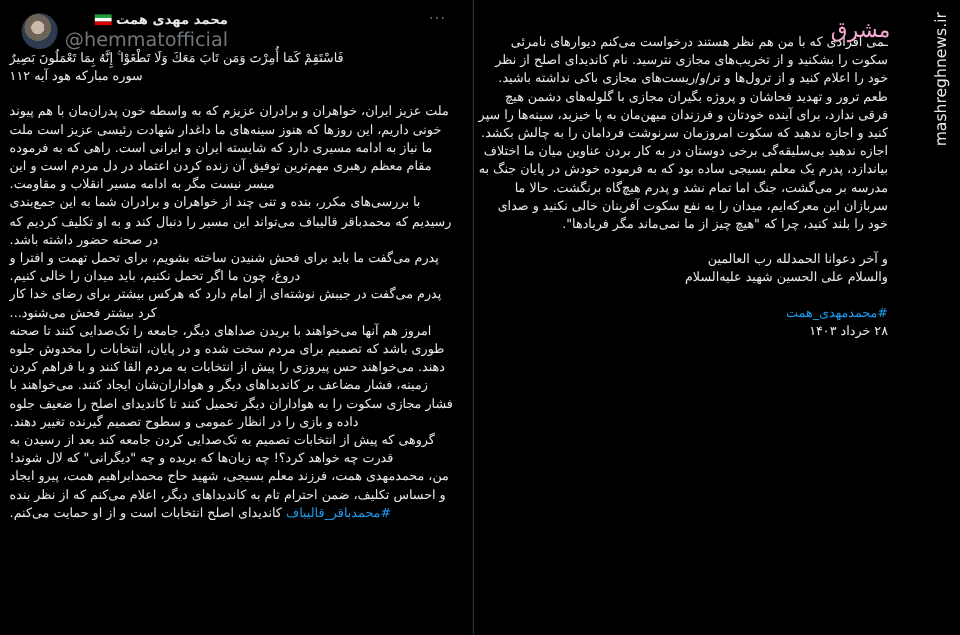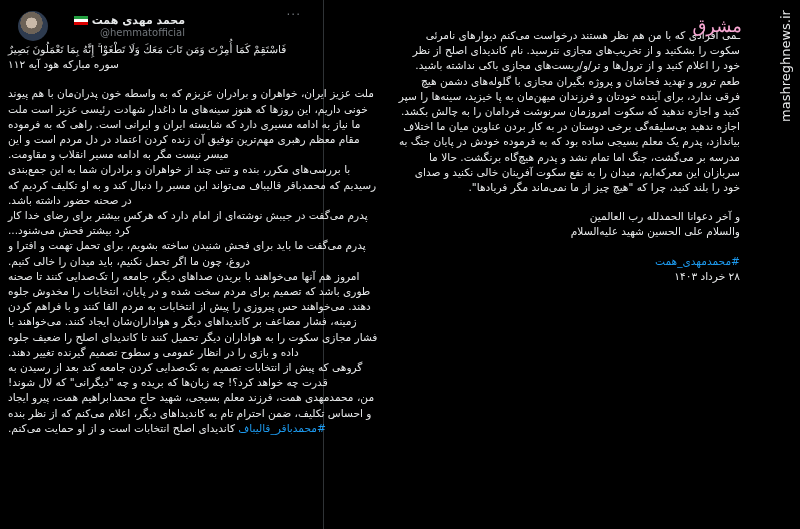--- a/index.html
+++ b/index.html
@@ -1,39 +1,39 @@
 <!DOCTYPE html>
 <html><head>
 <meta charset="utf-8">
 <style>
   html, body { margin:0; padding:0; }
   body {
     width:800px; height:529px; background:#000; overflow:hidden; position:relative;
     font-family:"DejaVu Sans", sans-serif; color:#e7e9ea;
   }
   .panel-left {
-    position:absolute; left:0; top:0; width:324px; height:529px;
+    position:absolute; left:0; top:0; width:395px; height:529px;
     border-right:1px solid #2f3336; box-sizing:border-box;
   }
   .panel-right {
     position:absolute; left:388px; top:12px; width:419px; height:322px;
     border-right:1px solid #2f3336; box-sizing:border-box;
   }
   .header { position:absolute; left:18px; top:8px; height:36px; display:flex; align-items:center; }
   .avatar {
     width:30px; height:30px; border-radius:50%;
     background: radial-gradient(circle at 45% 40%, #c9b9a8 0 22%, #6d6358 23% 45%, #2e3b4f 46% 100%);
     margin-right:6px;
   }
   .names { display:flex; flex-direction:column; direction:rtl; align-items:flex-start; }
   .name-row { display:flex; align-items:center; gap:4px; direction:ltr; }
   .display-name { font-weight:bold; font-size:11px; color:#e7e9ea; direction:rtl; }
   .flag { width:14px; height:9px; display:inline-flex; flex-direction:column; }
   .flag span { flex:1; }
-  .handle { font-size:10px; color:#71767b; direction:ltr;margin-left:46px; }
+  .handle { font-size:16px; color:#71767b; direction:ltr; }
   .more {
     position:absolute; right:22px; top:8px; font-size:12px; color:#71767b; letter-spacing:1px; cursor:pointer;
   }
   .text-left {
     position:absolute; left:8px; top:42px; width:370px;
     direction:rtl; text-align:left; font-size:10.6px; line-height:15.2px; color:#e7e9ea;
   }
   .text-right {
     position:absolute; left:8px; top:16px; width:344px;
     direction:rtl; text-align:right; font-size:10.6px; line-height:15.2px; color:#e7e9ea;
@@ -74,22 +74,22 @@
     </div>
   </div>
   <div class="more">···</div>
 
   <div class="text-left">
     <p class="para" style="font-family:'DejaVu Serif',serif;">فَاسْتَقِمْ كَمَا أُمِرْتَ وَمَن تَابَ مَعَكَ وَلَا تَطْغَوْا ۚ إِنَّهُ بِمَا تَعْمَلُونَ بَصِيرٌ</p>
     <p class="para">سوره مبارکه هود آیه ۱۱۲</p>
     <div class="gap"></div>
     <p class="para">ملت عزیز ایران، خواهران و برادران عزیزم که به واسطه خون پدران‌مان با هم پیوند خونی داریم، این روزها که هنوز سینه‌های ما داغدار شهادت رئیسی عزیز است ملت ما نیاز به ادامه مسیری دارد که شایسته ایران و ایرانی است. راهی که به فرموده مقام معظم رهبری مهم‌ترین توفیق آن زنده کردن اعتماد در دل مردم است و این میسر نیست مگر به ادامه مسیر انقلاب و مقاومت.</p>
     <p class="para">با بررسی‌های مکرر، بنده و تنی چند از خواهران و برادران شما به این جمع‌بندی رسیدیم که محمدباقر قالیباف می‌تواند این مسیر را دنبال کند و به او تکلیف کردیم که در صحنه حضور داشته باشد.</p>
+    <p class="para">پدرم می‌گفت ما باید برای فحش شنیدن ساخته بشویم، برای تحمل تهمت و افترا و دروغ، چون ما اگر تحمل نکنیم، باید میدان را خالی کنیم.</p>
     <p class="para">پدرم می‌گفت در جیبش نوشته‌ای از امام دارد که هرکس بیشتر برای رضای خدا کار کرد بیشتر فحش می‌شنود...</p>
-    <p class="para">پدرم می‌گفت ما باید برای فحش شنیدن ساخته بشویم، برای تحمل تهمت و افترا و دروغ، چون ما اگر تحمل نکنیم، باید میدان را خالی کنیم.</p>
     <p class="para">امروز هم آنها می‌خواهند با بریدن صداهای دیگر، جامعه را تک‌صدایی کنند تا صحنه طوری باشد که تصمیم برای مردم سخت شده و در پایان، انتخابات را مخدوش جلوه دهند. می‌خواهند حس پیروزی را پیش از انتخابات به مردم القا کنند و با فراهم کردن زمینه، فشار مضاعف بر کاندیداهای دیگر و هواداران‌شان ایجاد کنند. می‌خواهند با فشار مجازی سکوت را به هواداران دیگر تحمیل کنند تا کاندیدای اصلح را ضعیف جلوه داده و بازی را در انظار عمومی و سطوح تصمیم گیرنده تغییر دهند.</p>
     <p class="para">گروهی که پیش از انتخابات تصمیم به تک‌صدایی کردن جامعه کند بعد از رسیدن به قدرت چه خواهد کرد؟! چه زبان‌ها که بریده و چه "دیگرانی" که لال شوند!</p>
     <p class="para">من، محمدمهدی همت، فرزند معلم بسیجی، شهید حاج محمدابراهیم همت، پیرو ایجاد و احساس تکلیف، ضمن احترام تام به کاندیداهای دیگر، اعلام می‌کنم که از نظر بنده</p>
     <p class="para">
       <span class="hashtag">#محمدباقر_قالیباف</span><span> کاندیدای اصلح انتخابات است و از او حمایت می‌کنم.</span>
     </p>
   </div>
 </div>
 
 <div class="panel-right">

